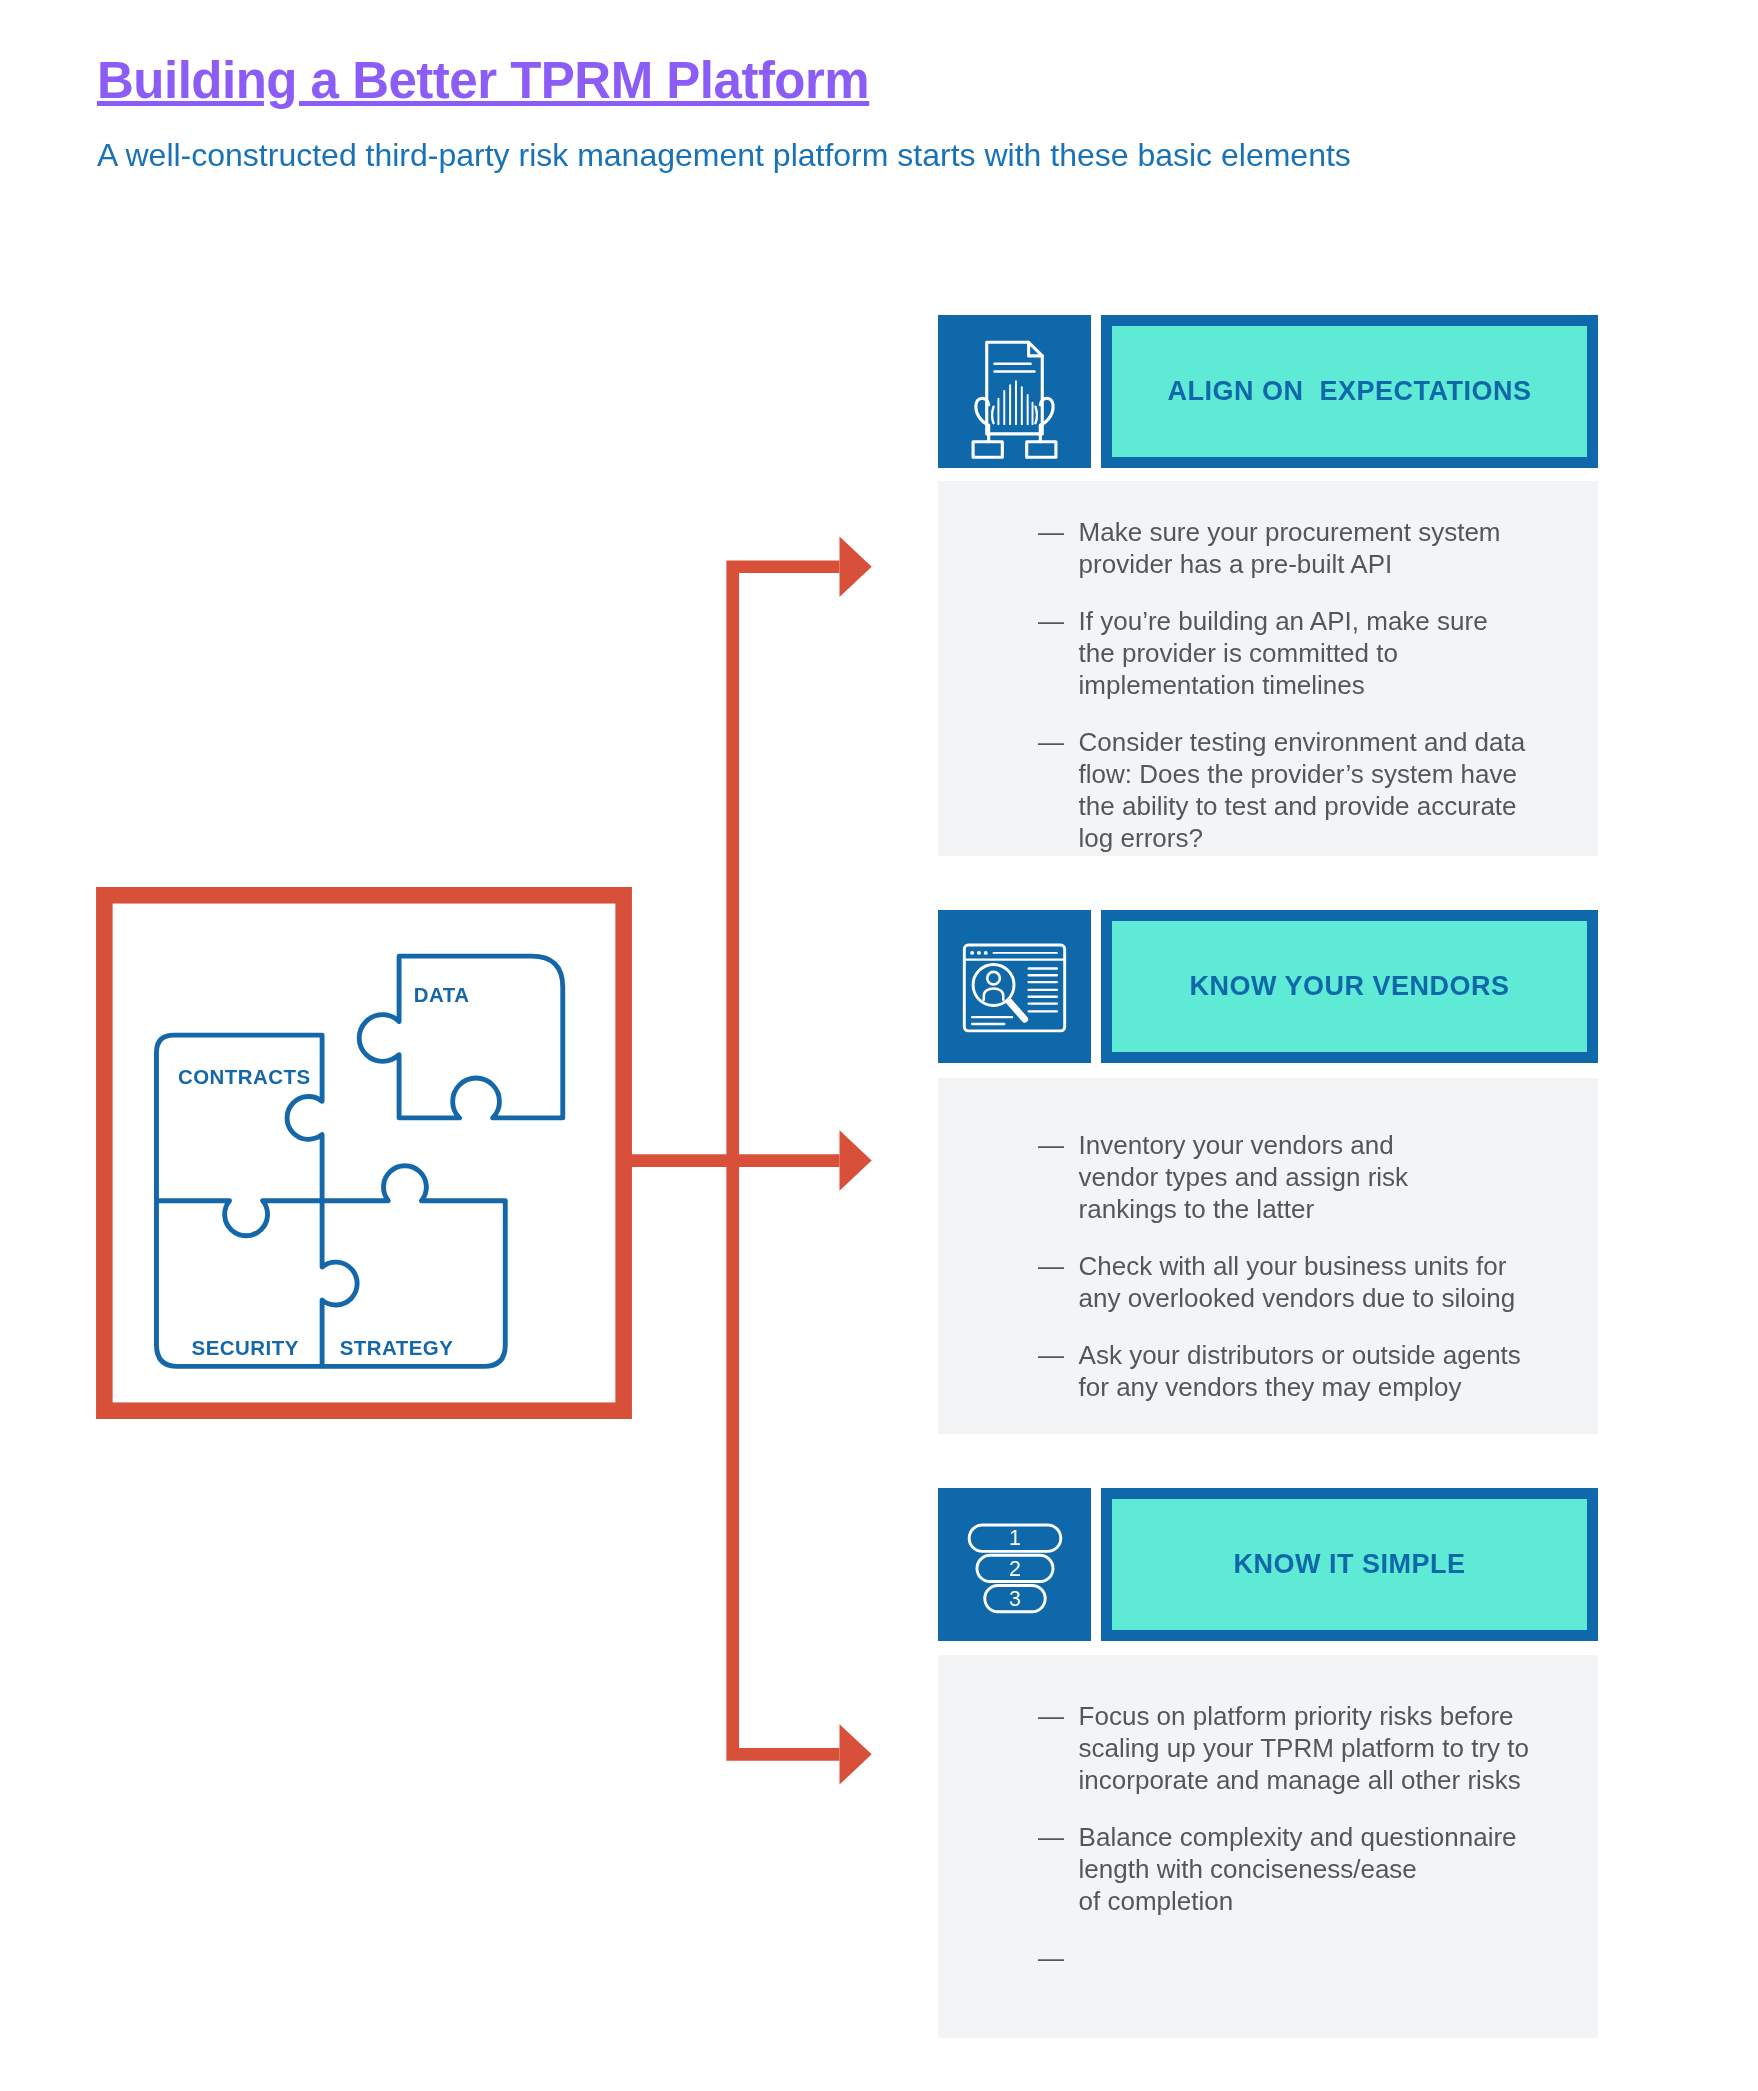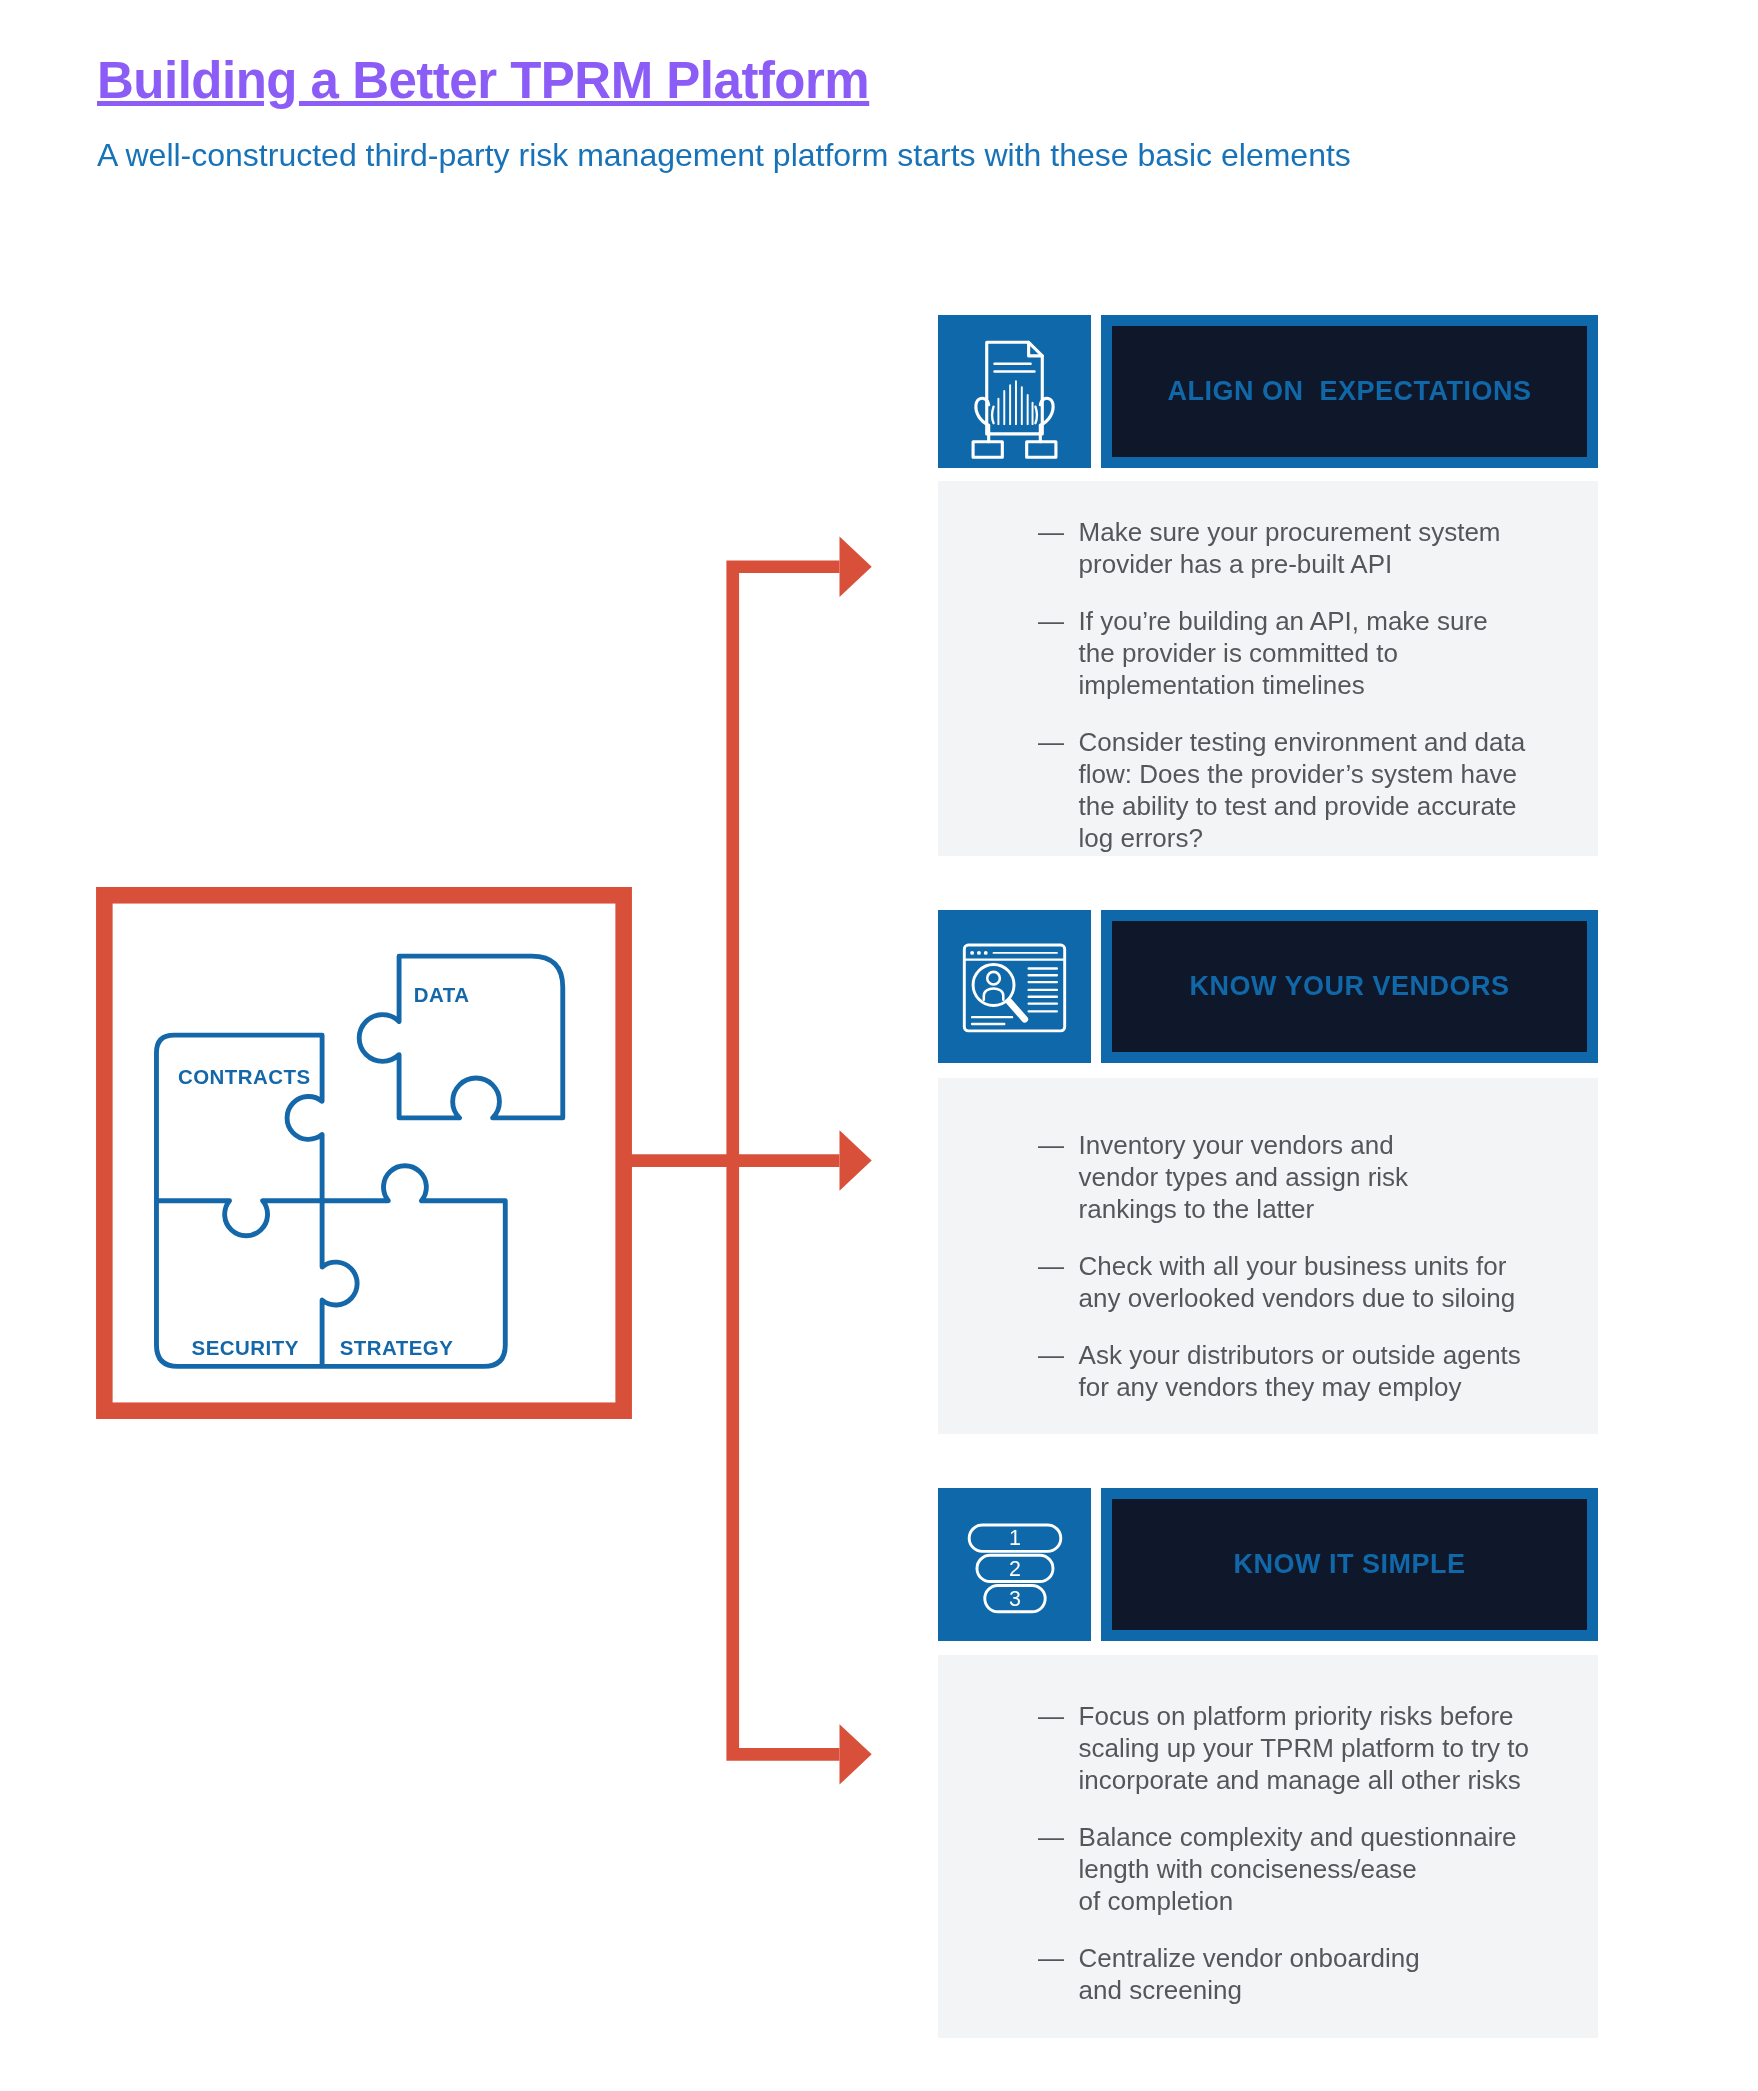--- a/index.html
+++ b/index.html
@@ -32,21 +32,21 @@
     font-size:21px; font-weight:700; fill:#1467A8; letter-spacing:0.5px;
   }
   
   .icon-box{
     left:938px; width:153px; height:153px;
     background:#0F68A9;
   }
   .header-box{
     left:1101px; width:497px; height:153px;
     box-sizing:border-box;
-    background:#0f172a;
+    background:#5eead4;
     border:11.7px solid #0F68A9;
     display:flex; align-items:center; justify-content:center;
   }
   .header-label{
     color:#1168A9; font-size:27px; font-weight:700;
     letter-spacing:0.5px; white-space:pre; text-align:center;
   }
   .panel{
     left:938px; width:660px;
     background:#F3F4F6;
@@ -191,19 +191,17 @@
 incorporate and manage all other risks</span>
     </div>
     <div class="bullet">
       <span class="dash">—</span>
       <span class="txt">Balance complexity and questionnaire
 length with conciseness/ease
 of completion</span>
     </div>
     <div class="bullet">
       <span class="dash">—</span>
-      <span class="txt">Centralize vendor onboarding
-and screening</span>
     </div>
   </div>
 
 </div>
 
 
 </body></html>

